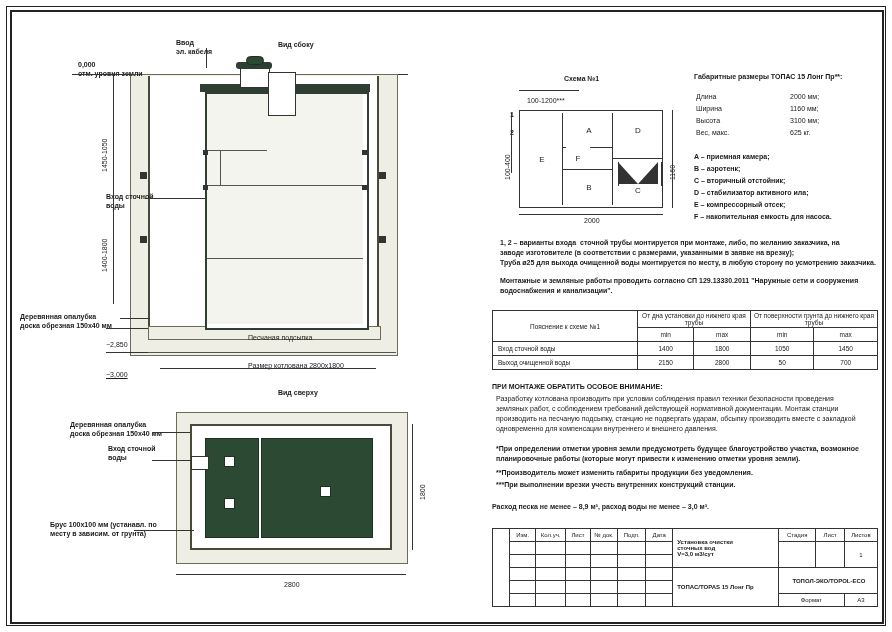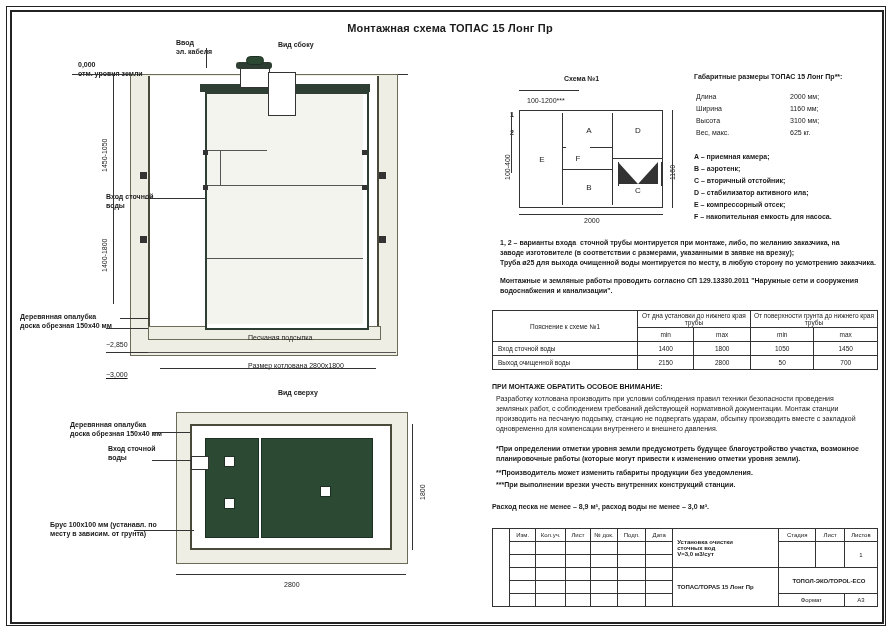--- a/index.html
+++ b/index.html
@@ -38,21 +38,20 @@
   .stamp-title{font-weight:bold;font-size:7px;text-align:left;padding-left:4px;}
   .pipe{position:absolute;background:#ffffff;border:1px solid #333;}
 </style>
 </head>
 <body>
 
 <div id="sheet">
   <div class="frame"></div>
   <div class="frame2"></div>
 
-  <div class="title">Монтажная схема ТОПАС 15 Лонг Пр</div>
 
   <div>
     <div class="lbl b" style="left:278px;top:40px;">Вид сбоку</div>
 
     <div class="line hline" style="left:118px;top:74px;width:290px;"></div>
 
     <div class="soil" style="left:130px;top:74px;width:266px;height:280px;"></div>
 
     <div class="pit" style="left:148px;top:76px;width:230px;height:262px;"></div>
 

